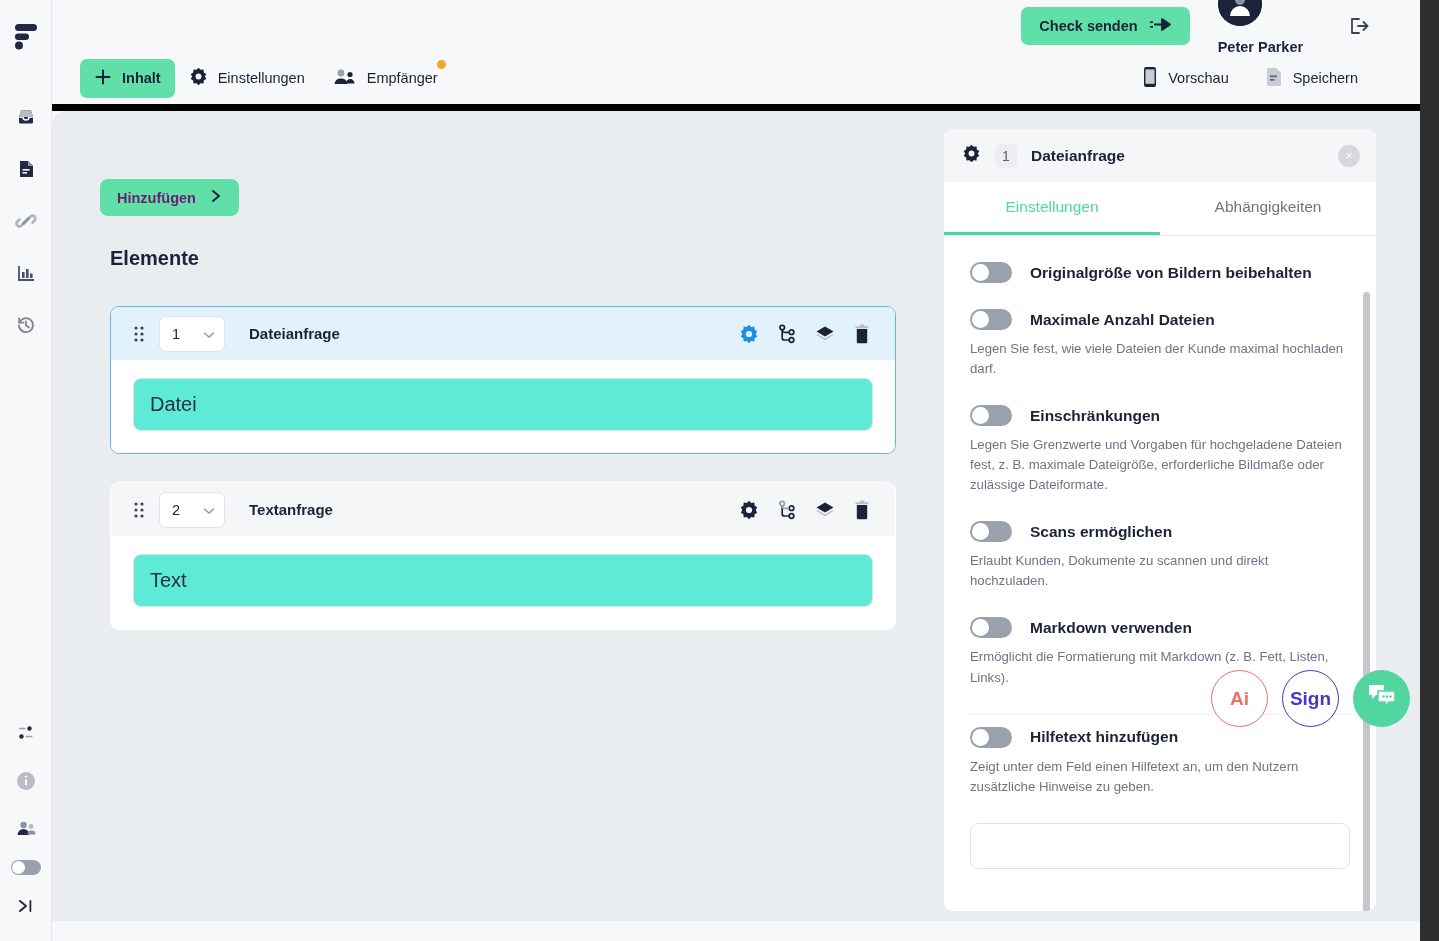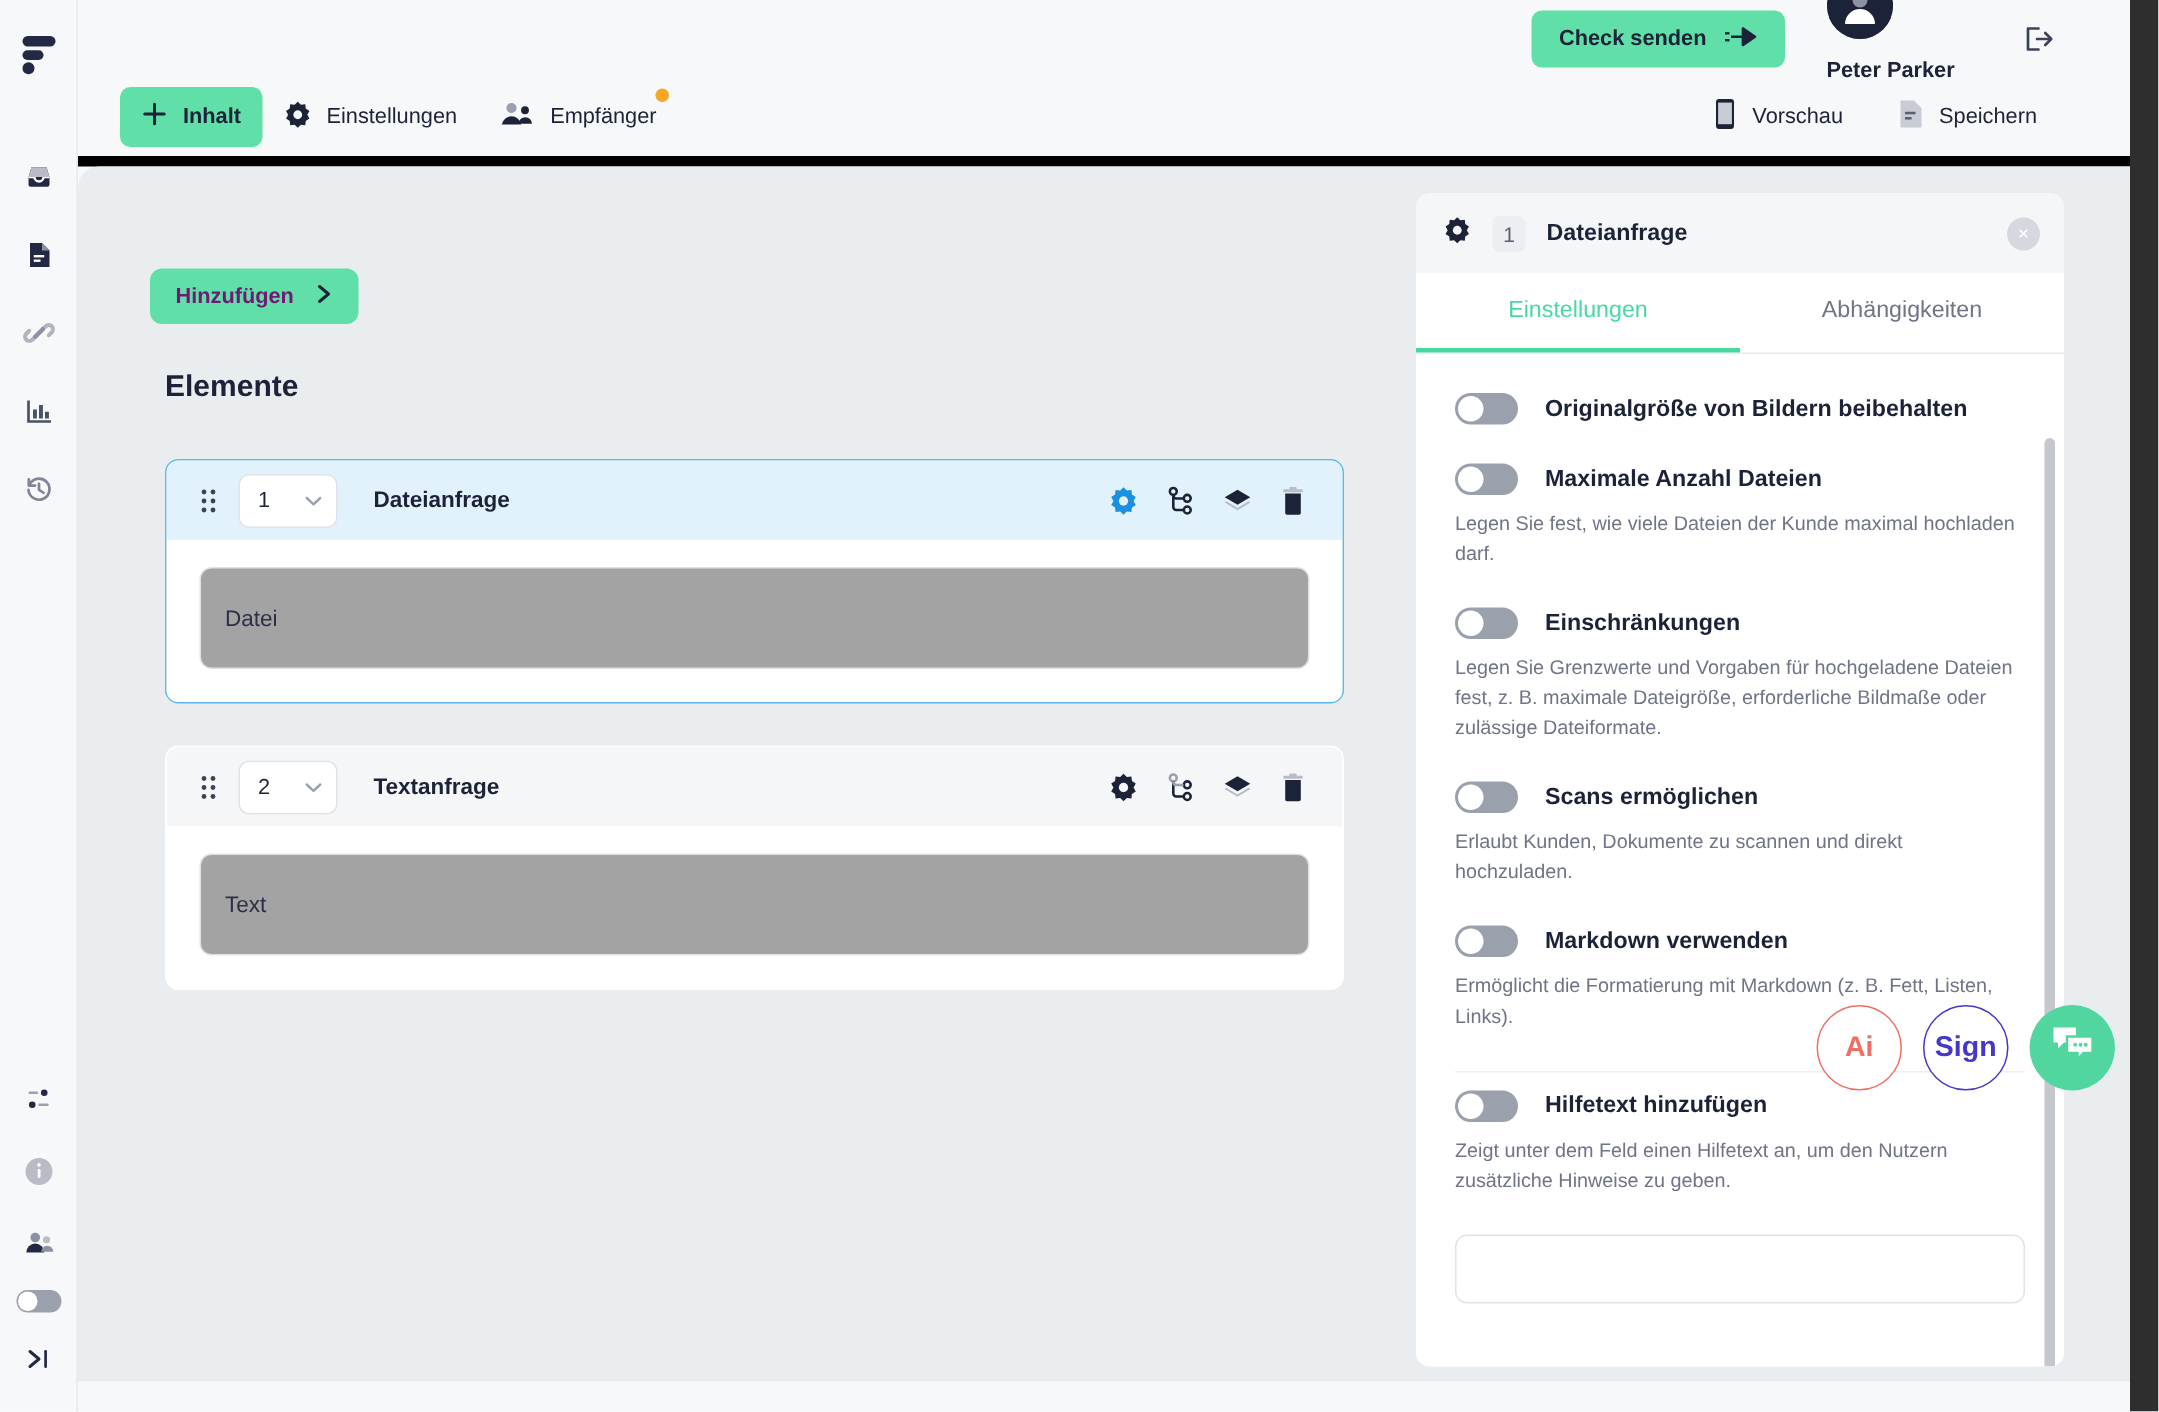--- a/index.html
+++ b/index.html
@@ -171,23 +171,23 @@
   }
   .card-title {
     margin-left: 24px;
     font-size: 15px; font-weight: 700; color: #1c2238;
   }
   .head-spacer { flex: 1; }
   .head-actions { display: flex; align-items: center; gap: 18px; }
   .act { cursor: pointer; display: flex; align-items: center; }
   .card-body { padding: 18px 22px 22px 22px; background: #fff; }
   .field {
-    height: 68px; border: 1px solid #dfe3e9; border-radius: 8px;
+    height: 53px; border: 1px solid #dfe3e9; border-radius: 8px;
     display: flex; align-items: center; padding: 0 16px;
-    font-size: 15px; color: #2b3047; background: #a3a3a3;
+    font-size: 20px; color: #2b3047; background: #5eead4;
   }
 
   
   .panel {
     position: absolute; left: 944px; top: 129px;
     width: 432px; height: 782px;
     background: #ffffff;
     border-radius: 9px;
     overflow: hidden;
     display: flex; flex-direction: column;

